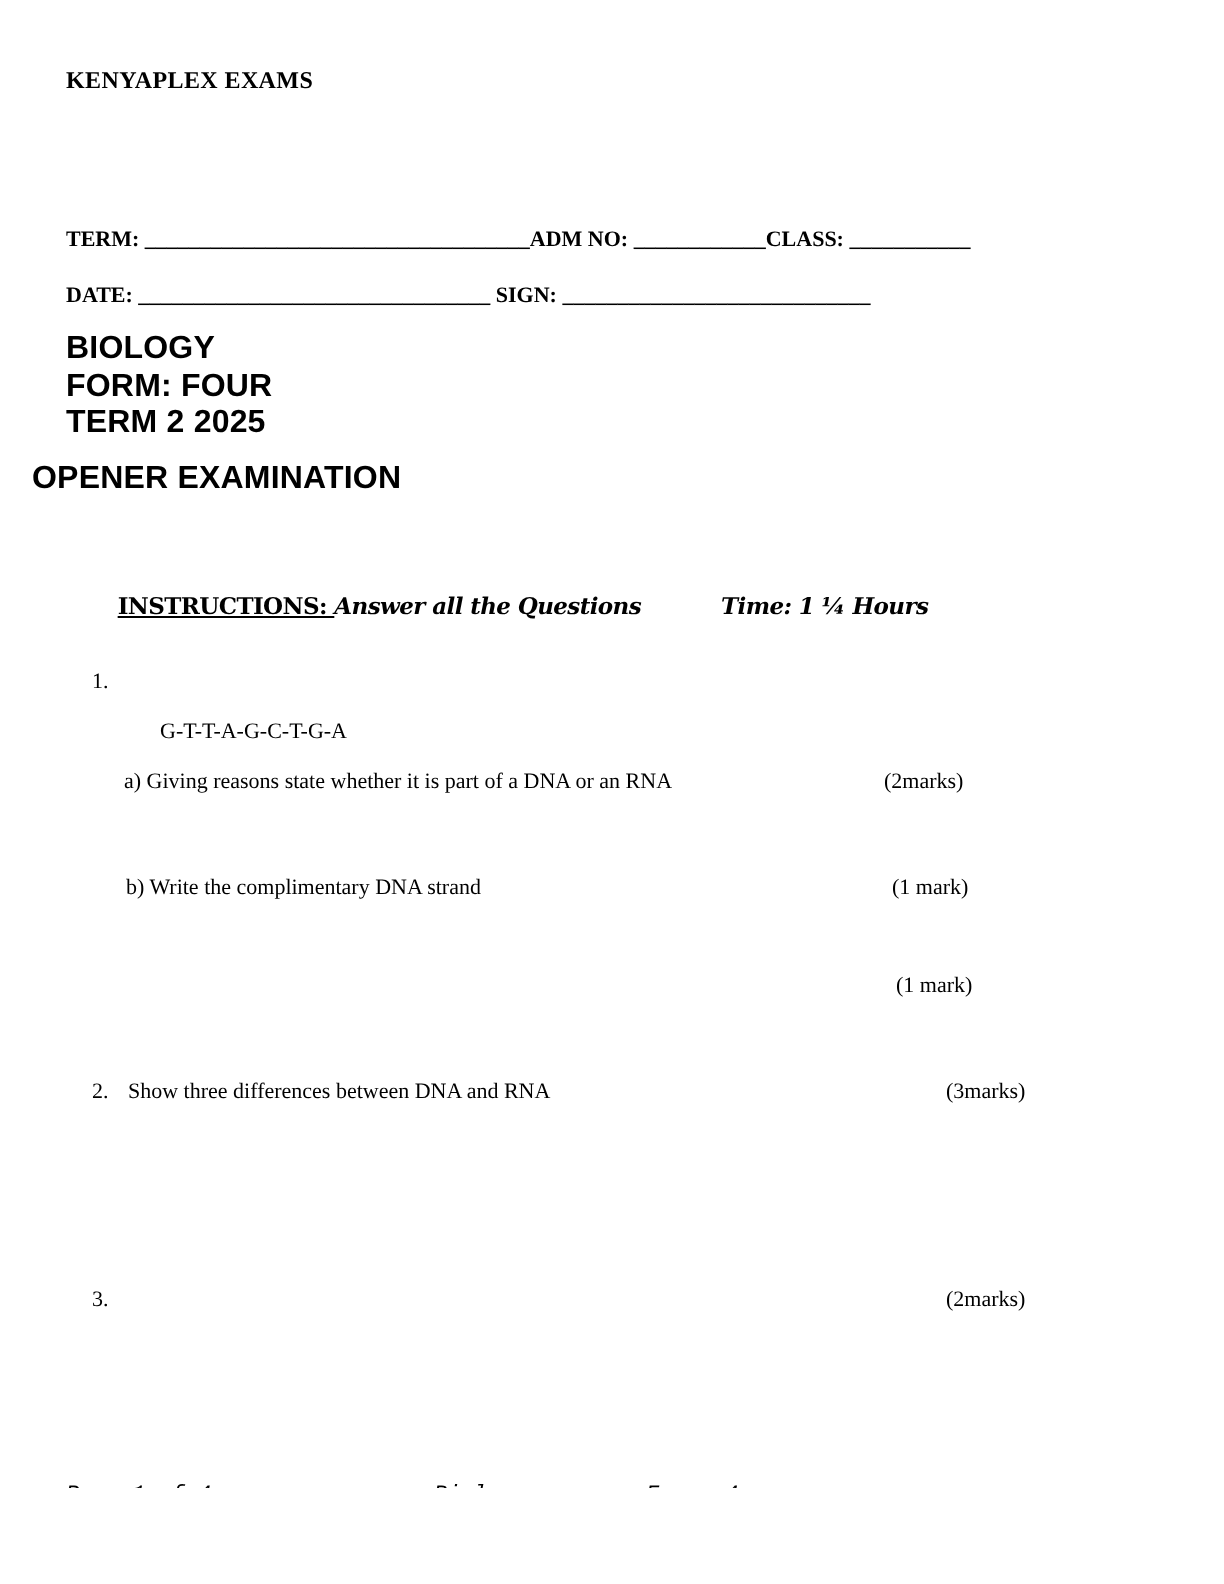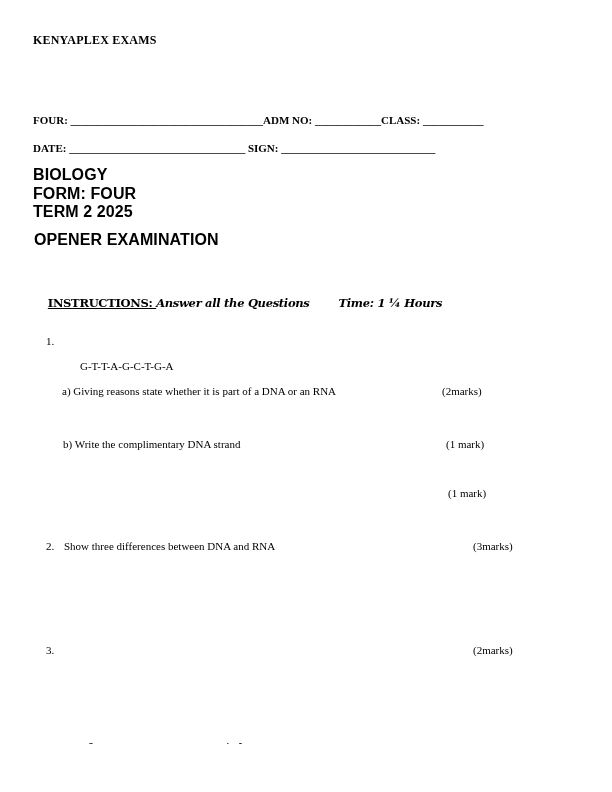--- a/index.html
+++ b/index.html
@@ -10,40 +10,40 @@
     background: #ffffff;
     color: #000000;
     overflow: hidden;
     font-family: "Liberation Serif", serif;
   }
   .t { position: absolute; white-space: pre; }
   .hdr { font-family: "Liberation Serif", serif; font-weight: bold; font-size: 12px; line-height: 13px; letter-spacing: 0.2px; }
   .fld { font-family: "Liberation Serif", serif; font-weight: bold; font-size: 11px; line-height: 13px; }
   .ttl { font-family: "Liberation Sans", sans-serif; font-weight: bold; font-size: 16px; line-height: 17px; letter-spacing: 0.1px; }
   .ins { font-family: "DejaVu Serif", serif; font-weight: bold; font-size: 11.5px; line-height: 14px; letter-spacing: -0.3px; }
-  .ins .lbl { text-decoration: underline; }
+  .ins .lbl { text-decoration: underline; margin-left: 11px; }
   .ins .it { font-style: italic; }
-  .ins .time { margin-left: 29px; }
+  .ins .time { margin-left: 40px; }
   .q { font-family: "Liberation Serif", serif; font-size: 11px; line-height: 13px; }
   .ft { font-family: Liberation Mono, monospace; font-style: italic; font-size: 11px; line-height: 13px; }
 </style>
 </head>
 <body>
 
 <div class="page">
 
   <div class="t hdr" style="left:33px; top:34px">KENYAPLEX EXAMS</div>
 
-  <div class="t fld" style="left:33px; top:113.5px">FOUR: ___________________________________ADM NO: ____________CLASS: ___________</div>
+  <div class="t fld" style="left:33px; top:113.5px">TERM: ___________________________________ADM NO: ____________CLASS: ___________</div>
   <div class="t fld" style="left:33px; top:141.5px">DATE: ________________________________ SIGN: ____________________________</div>
 
   <div class="t ttl" style="left:33px; top:166px">BIOLOGY</div>
   <div class="t ttl" style="left:33px; top:184.5px">FORM: FOUR</div>
   <div class="t ttl" style="left:33px; top:203px">TERM 2 2025</div>
-  <div class="t ttl" style="left:34px; top:230.5px">OPENER EXAMINATION</div>
+  <div class="t ttl" style="left:16px; top:230.5px">OPENER EXAMINATION</div>
 
   <div class="t ins" style="left:33px; top:282px">
     <span class="lbl">INSTRUCTIONS: </span><span class="it">Answer all the Questions</span><span class="it time">Time: 1 ¼ Hours</span>
   </div>
 
   <div class="t q" style="left:46px; top:334.5px">1.</div>
   <div class="t q" style="left:80px; top:359.5px">G-T-T-A-G-C-T-G-A</div>
 
   <div class="t q" style="left:62px; top:384.5px">a) Giving reasons state whether it is part of a DNA or an RNA</div>
   <div class="t q" style="left:442px; top:384.5px">(2marks)</div>

